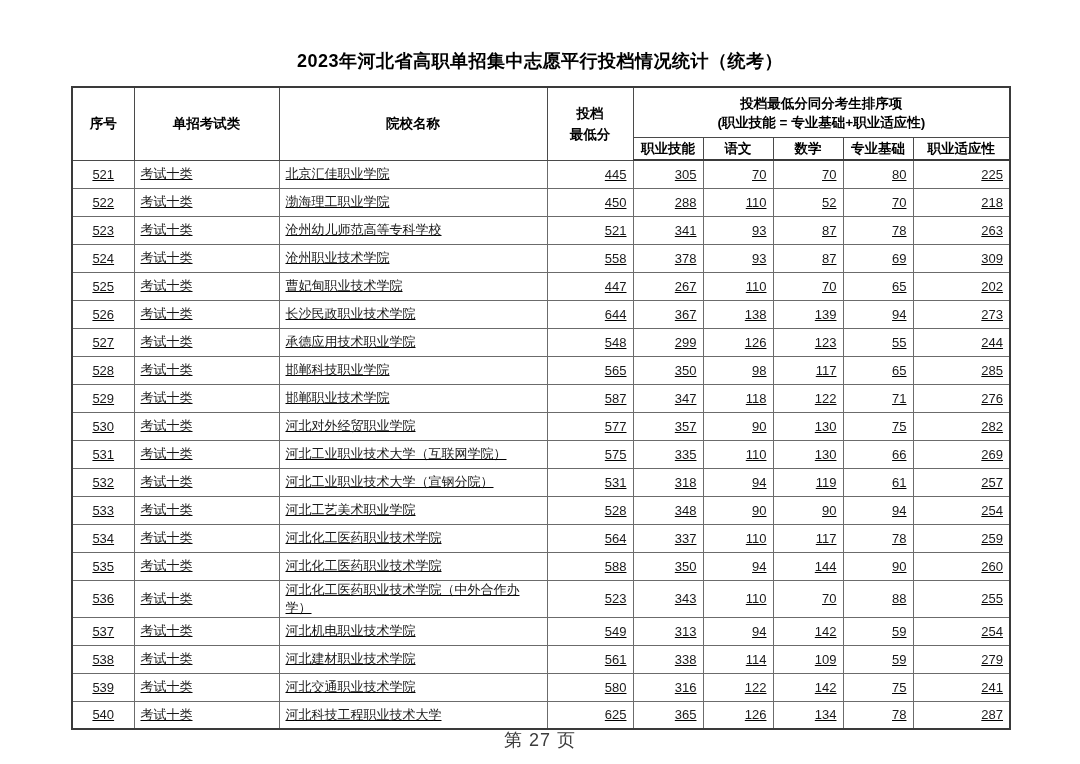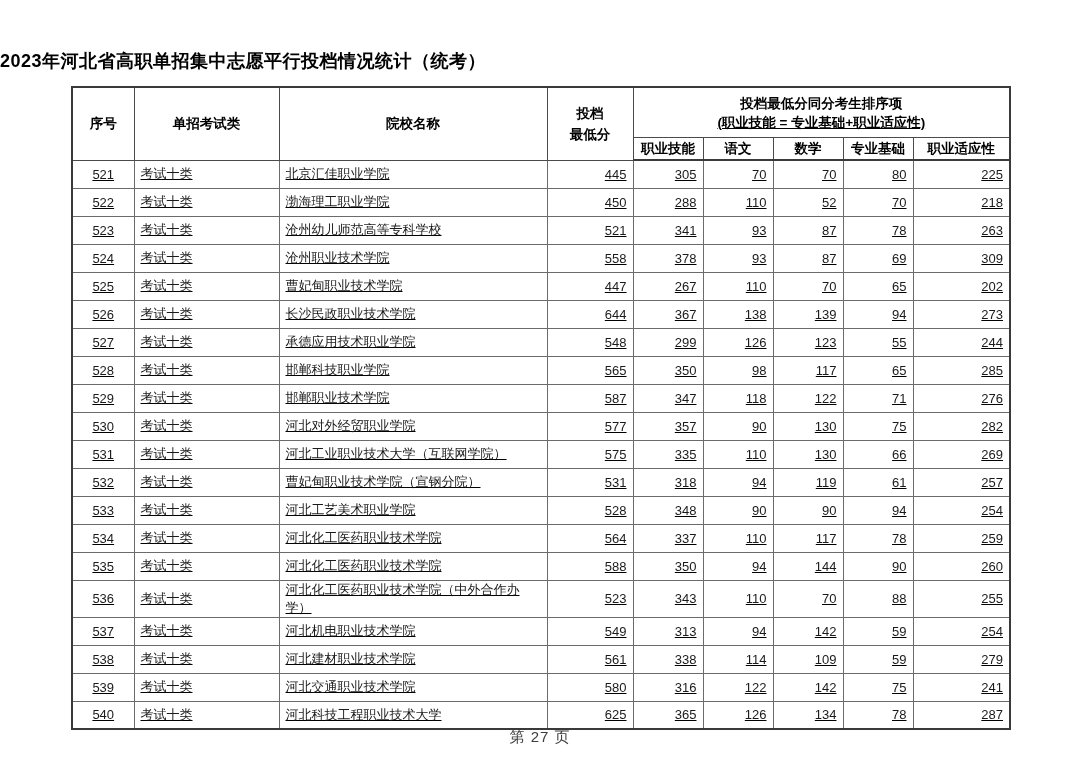--- a/index.html
+++ b/index.html
@@ -14,21 +14,21 @@
     color: #000000;
     overflow: hidden;
   }
   .page {
     position: relative;
     width: 1080px;
     height: 764px;
     box-sizing: border-box;
   }
   .doc-title {
-    text-align: left;
+    text-align: center;
     font-size: 18px;
     font-weight: bold;
     letter-spacing: 0.5px;
     padding-top: 48px;
     padding-bottom: 0;
     line-height: 26px;
     color: #000;
   }
   .table-wrap {
     position: absolute;
@@ -53,21 +53,21 @@
     font-weight: bold;
     text-align: center;
     color: #000;
     font-size: 13.5px;
     line-height: 19px;
   }
   .hdr-grp-top {
     height: 47px;
   }
   .hdr-grp-top .grp-line1 { display: block; }
-  .hdr-grp-top .grp-line2 { display: block; text-decoration: underline; }
+  .hdr-grp-top .grp-line2 { display: block; }
   .hdr-sub {
     height: 20px;
     margin-top: 30px;
   }
   .hdr-tall {
     height: 73px;
   }
   .hdr-tall .stack-line { display: block; line-height: 21px; }
   tbody tr {
     height: 28px;
@@ -92,21 +92,21 @@
   }
   table.stats thead th {
     border-color: #4a4a4a;
   }
   .footer {
     position: absolute;
     left: 0;
     right: 0;
     top: 728px;
     text-align: center;
-    font-size: 15px;
+    font-size: 18px;
     color: #3c3c3c;
     letter-spacing: 1px;
   }
 </style>
 </head>
 <body>
 
 <div class="page">
 
   <div class="doc-title">2023年河北省高职单招集中志愿平行投档情况统计（统考）</div>
@@ -264,21 +264,21 @@
             <td class="c-num">575</td>
             <td class="c-rank">335</td>
             <td class="c-rank">110</td>
             <td class="c-rank">130</td>
             <td class="c-rank">66</td>
             <td class="c-rank">269</td>
           </tr>
           <tr>
             <td class="c-idx">532</td>
             <td class="c-cat">考试十类</td>
-            <td class="c-school">曹妃甸职业技术学院（宣钢分院）</td>
+            <td class="c-school">河北工业职业技术大学（宣钢分院）</td>
             <td class="c-num">531</td>
             <td class="c-rank">318</td>
             <td class="c-rank">94</td>
             <td class="c-rank">119</td>
             <td class="c-rank">61</td>
             <td class="c-rank">257</td>
           </tr>
           <tr>
             <td class="c-idx">533</td>
             <td class="c-cat">考试十类</td>

